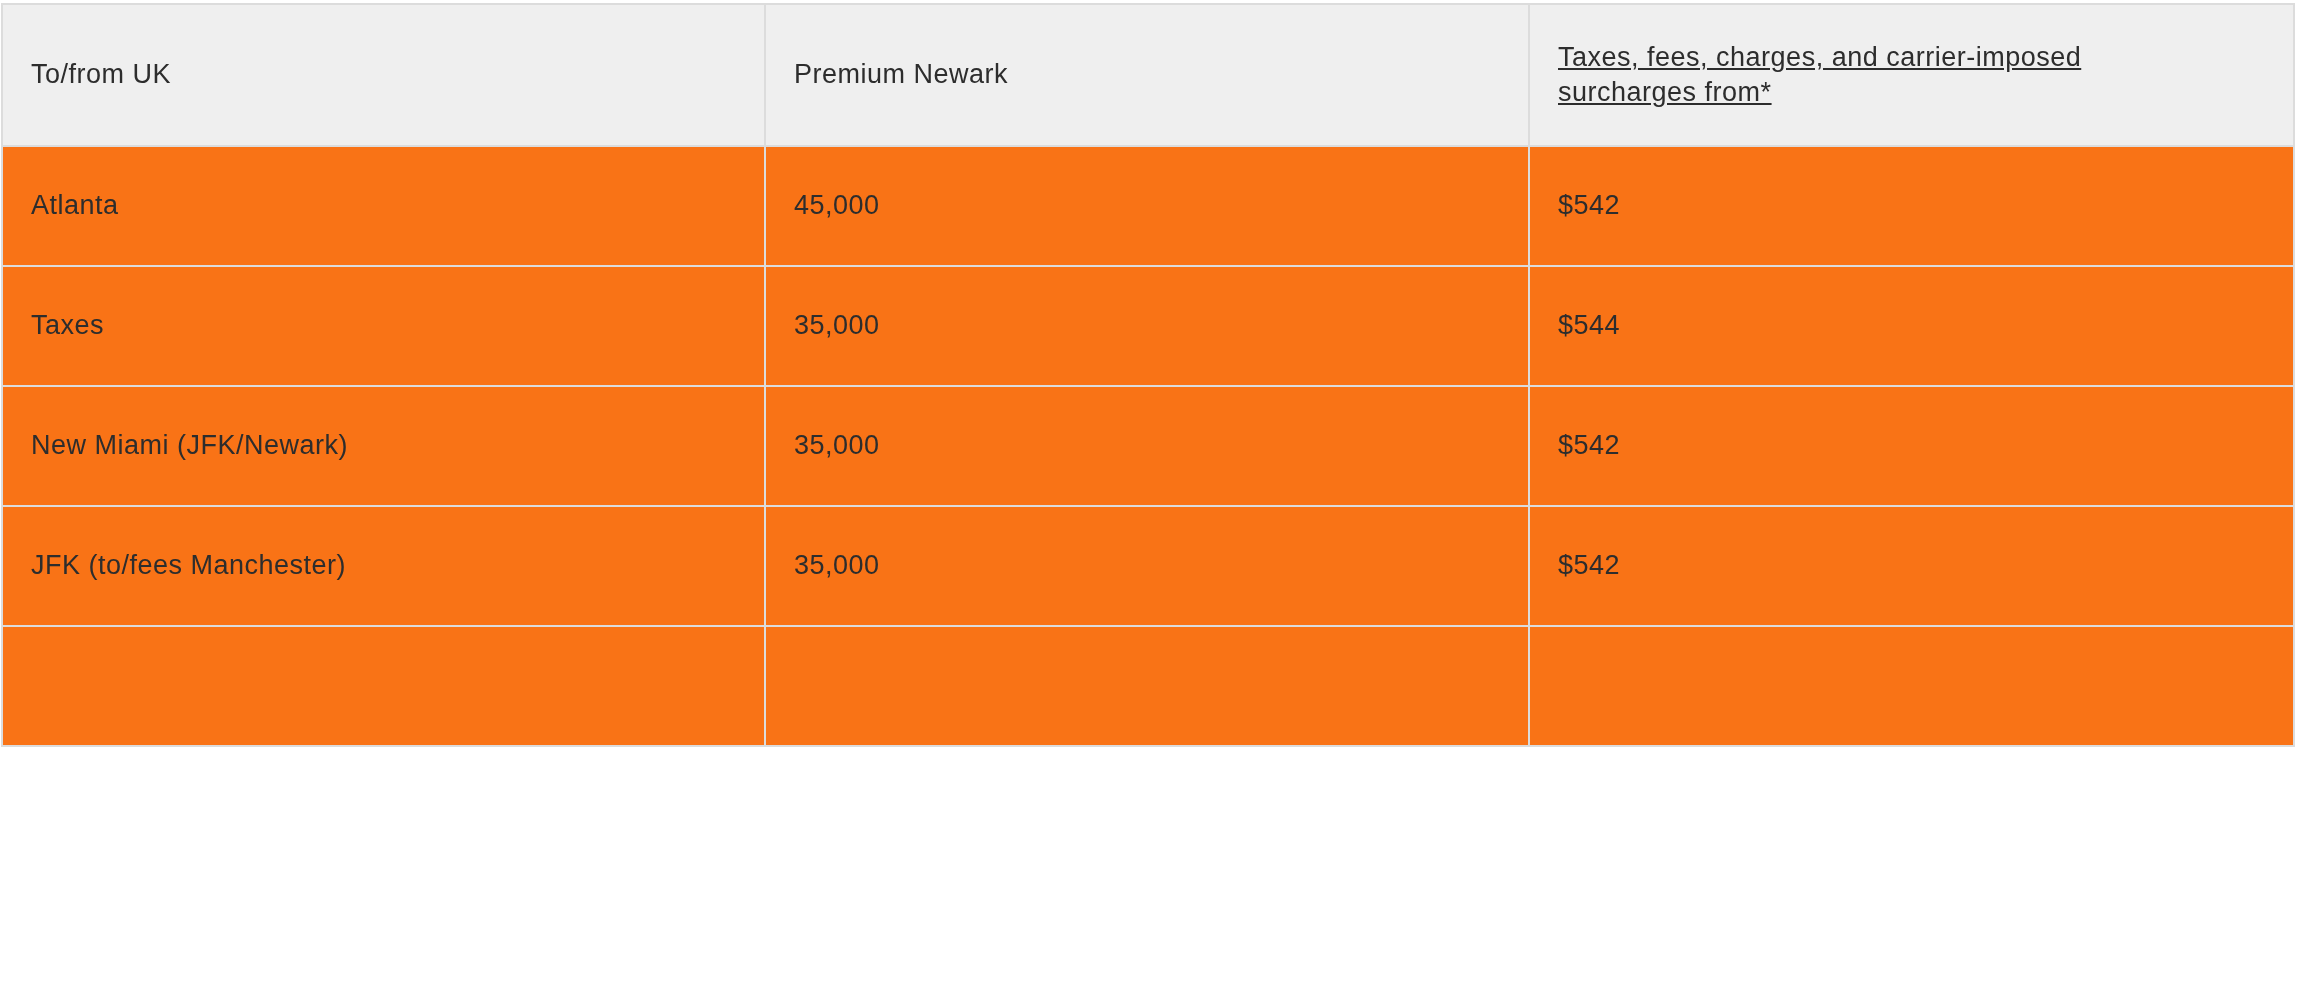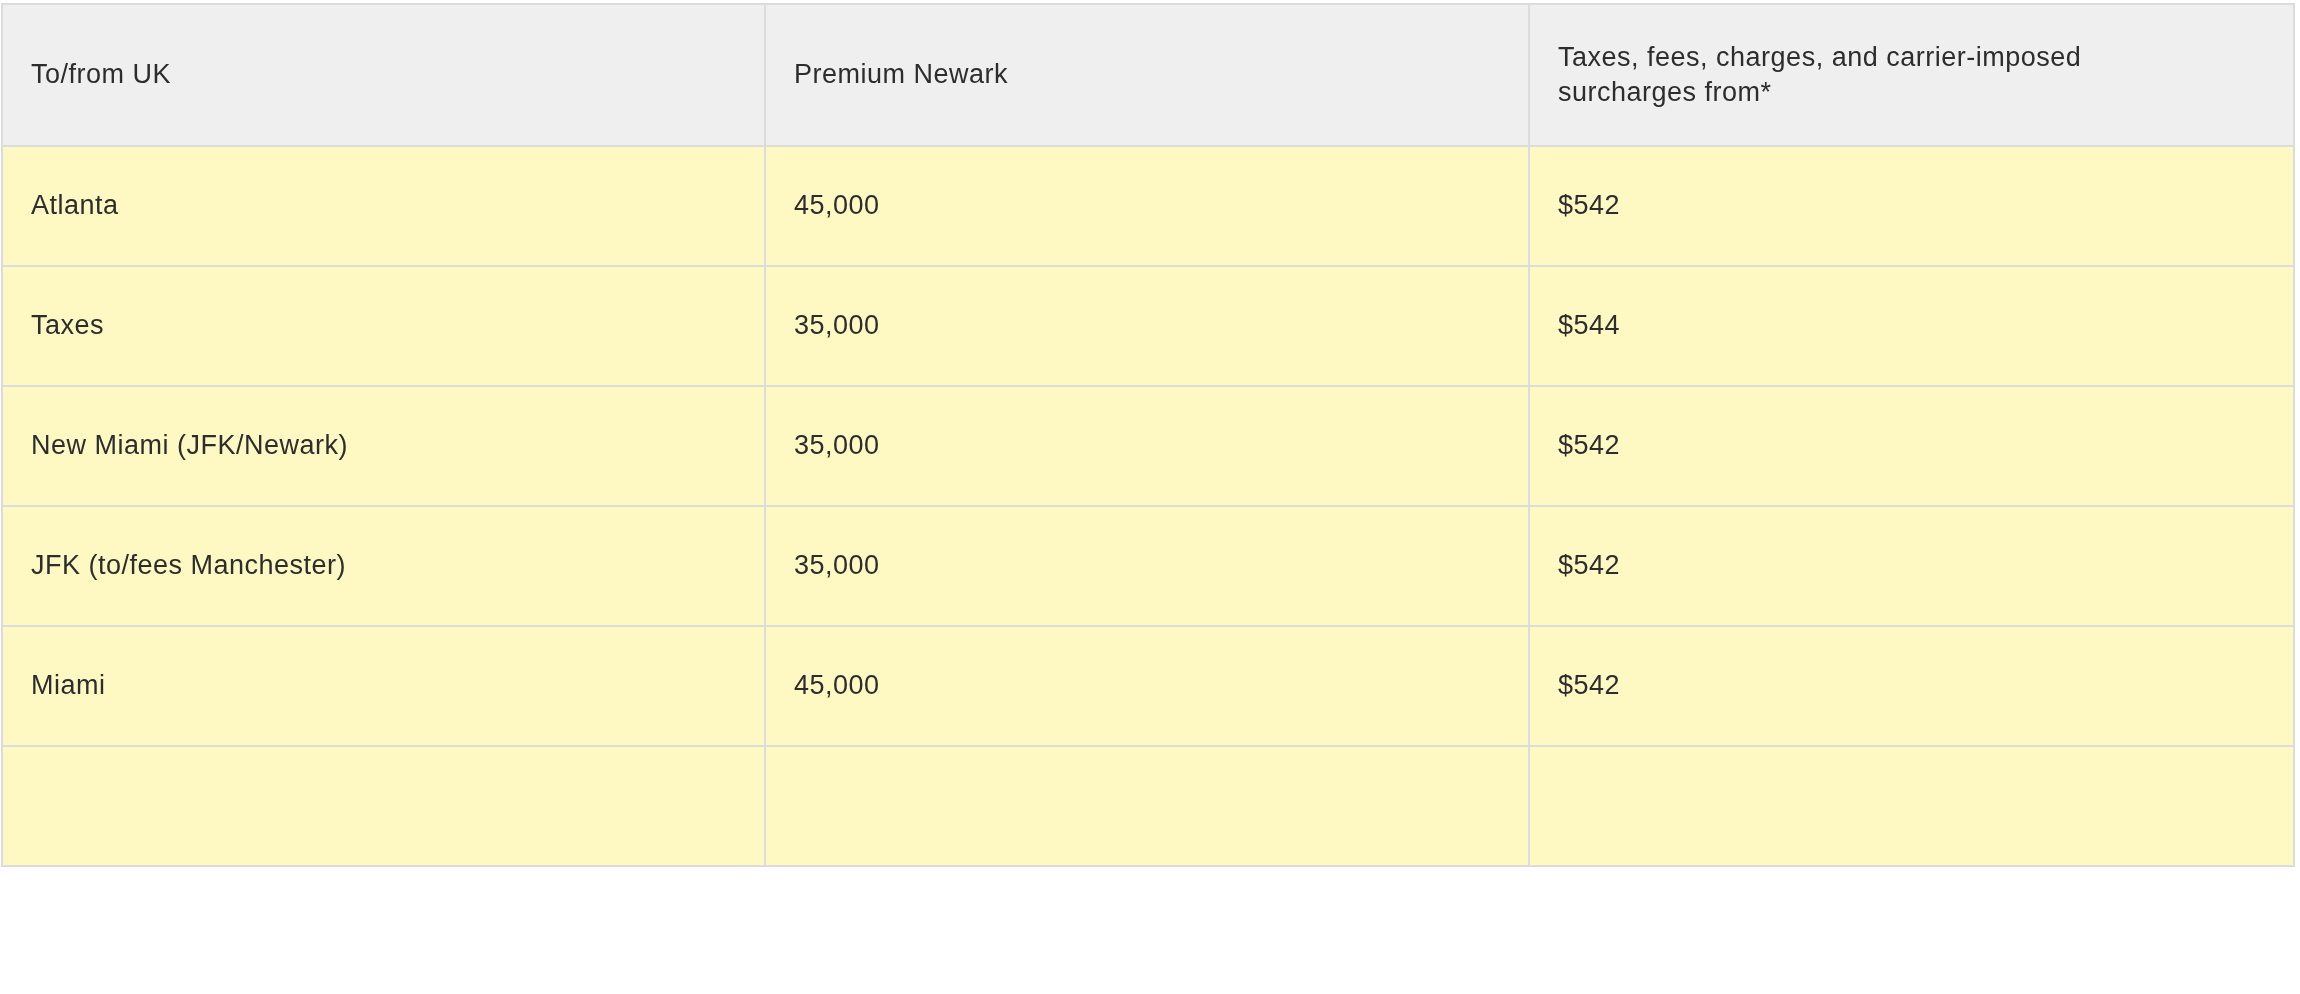--- a/index.html
+++ b/index.html
@@ -29,34 +29,35 @@
   table.award-table th,
   table.award-table td {
     border: 2px solid #dcdcdc;
     text-align: left;
     vertical-align: middle;
     padding: 0 28px;
     font-size: 27px;
     font-weight: 400;
     letter-spacing: 0.5px;
     line-height: 1.25;
-    background: #fef9c3;
+    background: #f97316;
     overflow: hidden;
   }
   table.award-table thead th {
     background: #efefef;
     height: 140px;
   }
   table.award-table tbody tr {
     height: 120px;
   }
   .wrap-limit {
     display: inline-block;
     max-width: 630px;
     line-height: 1.3;
+    text-decoration: underline;
   }
 </style>
 </head>
 <body>
 
 <div class="table-wrap">
   <table class="award-table">
     <colgroup>
       <col style="width: 763px;">
       <col style="width: 764px;">
@@ -86,24 +87,19 @@
           <td>New Miami (JFK/Newark)</td>
           <td>35,000</td>
           <td>$542</td>
         </tr>
         <tr>
           <td>JFK (to/fees Manchester)</td>
           <td>35,000</td>
           <td>$542</td>
         </tr>
         <tr>
-          <td>Miami</td>
-          <td>45,000</td>
-          <td>$542</td>
-        </tr>
-        <tr>
           <td></td>
           <td></td>
           <td></td>
         </tr>
       </tbody>
   </table>
 </div>
 
 </body></html>

